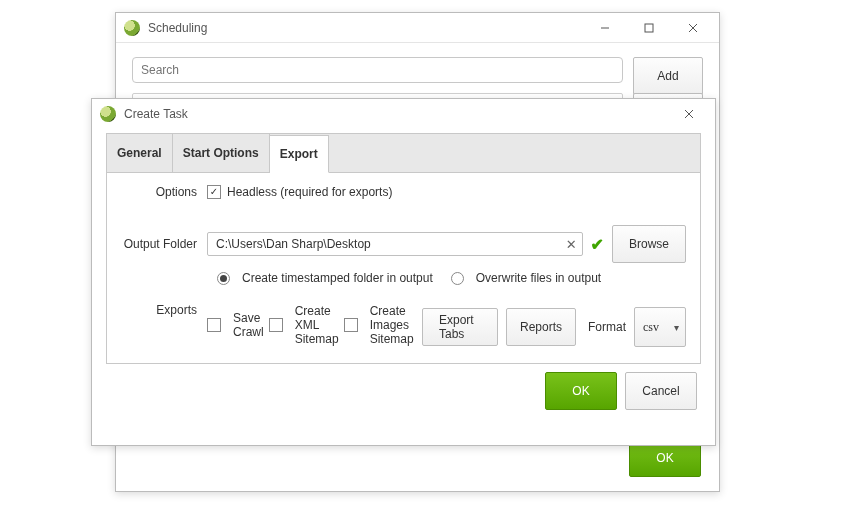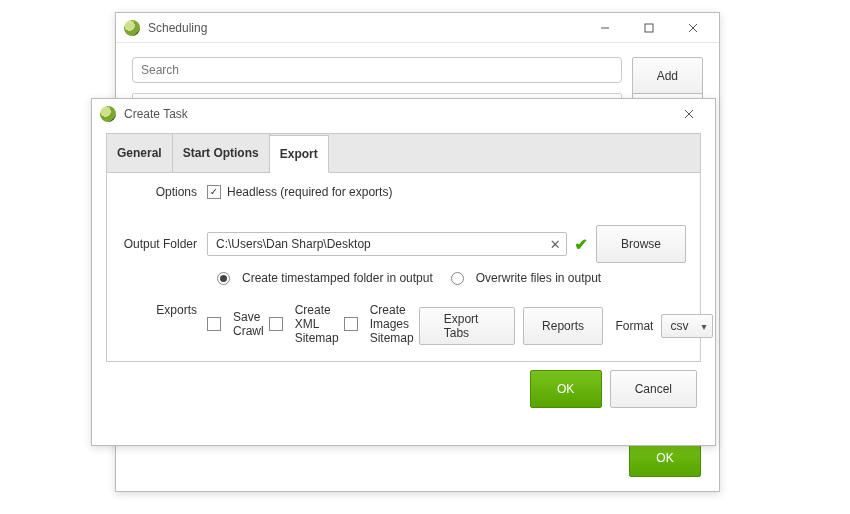--- a/index.html
+++ b/index.html
@@ -62,21 +62,21 @@
     color: #888;
   }
   .btn {
     height: 38px;
     min-width: 70px;
     border: 1px solid #bdbdbd;
     background: linear-gradient(#fdfdfd,#efefef);
     border-radius: 2px;
     font-size: 12px;
     color: #333;
-    padding: 0 24px;
+    padding: 0 16px;
     display: inline-flex;
     align-items: center;
     justify-content: center;
     cursor: default;
   }
   .btn-green {
     background: linear-gradient(#79c21a,#57a500);
     border: 1px solid #4a8d00;
     color: #fff;
     font-weight: 500;
@@ -204,30 +204,31 @@
   }
   .green-check {
     color: #3fa500;
     font-size: 16px;
     font-weight: bold;
     margin: 0 8px;
   }
   .stack { display:flex; gap:5px; }
   .inline { display:flex; align-items:center; gap:6px; }
   .select {
-    height: 24px;
+    height: 40px;
     border: 1px solid #bdbdbd;
     background: linear-gradient(#fdfdfd,#efefef);
     border-radius: 2px;
     padding: 0 20px 0 8px;
     font-size: 12px;
     display: inline-flex;
     align-items: center;
     position: relative;
     min-width: 52px;
+    font-family: Liberation Serif, serif;
   }
   .select::after {
     content: "▾";
     position: absolute;
     right: 6px;
     font-size: 10px;
     color: #555;
   }
   .dlg-buttons {
     display: flex;

